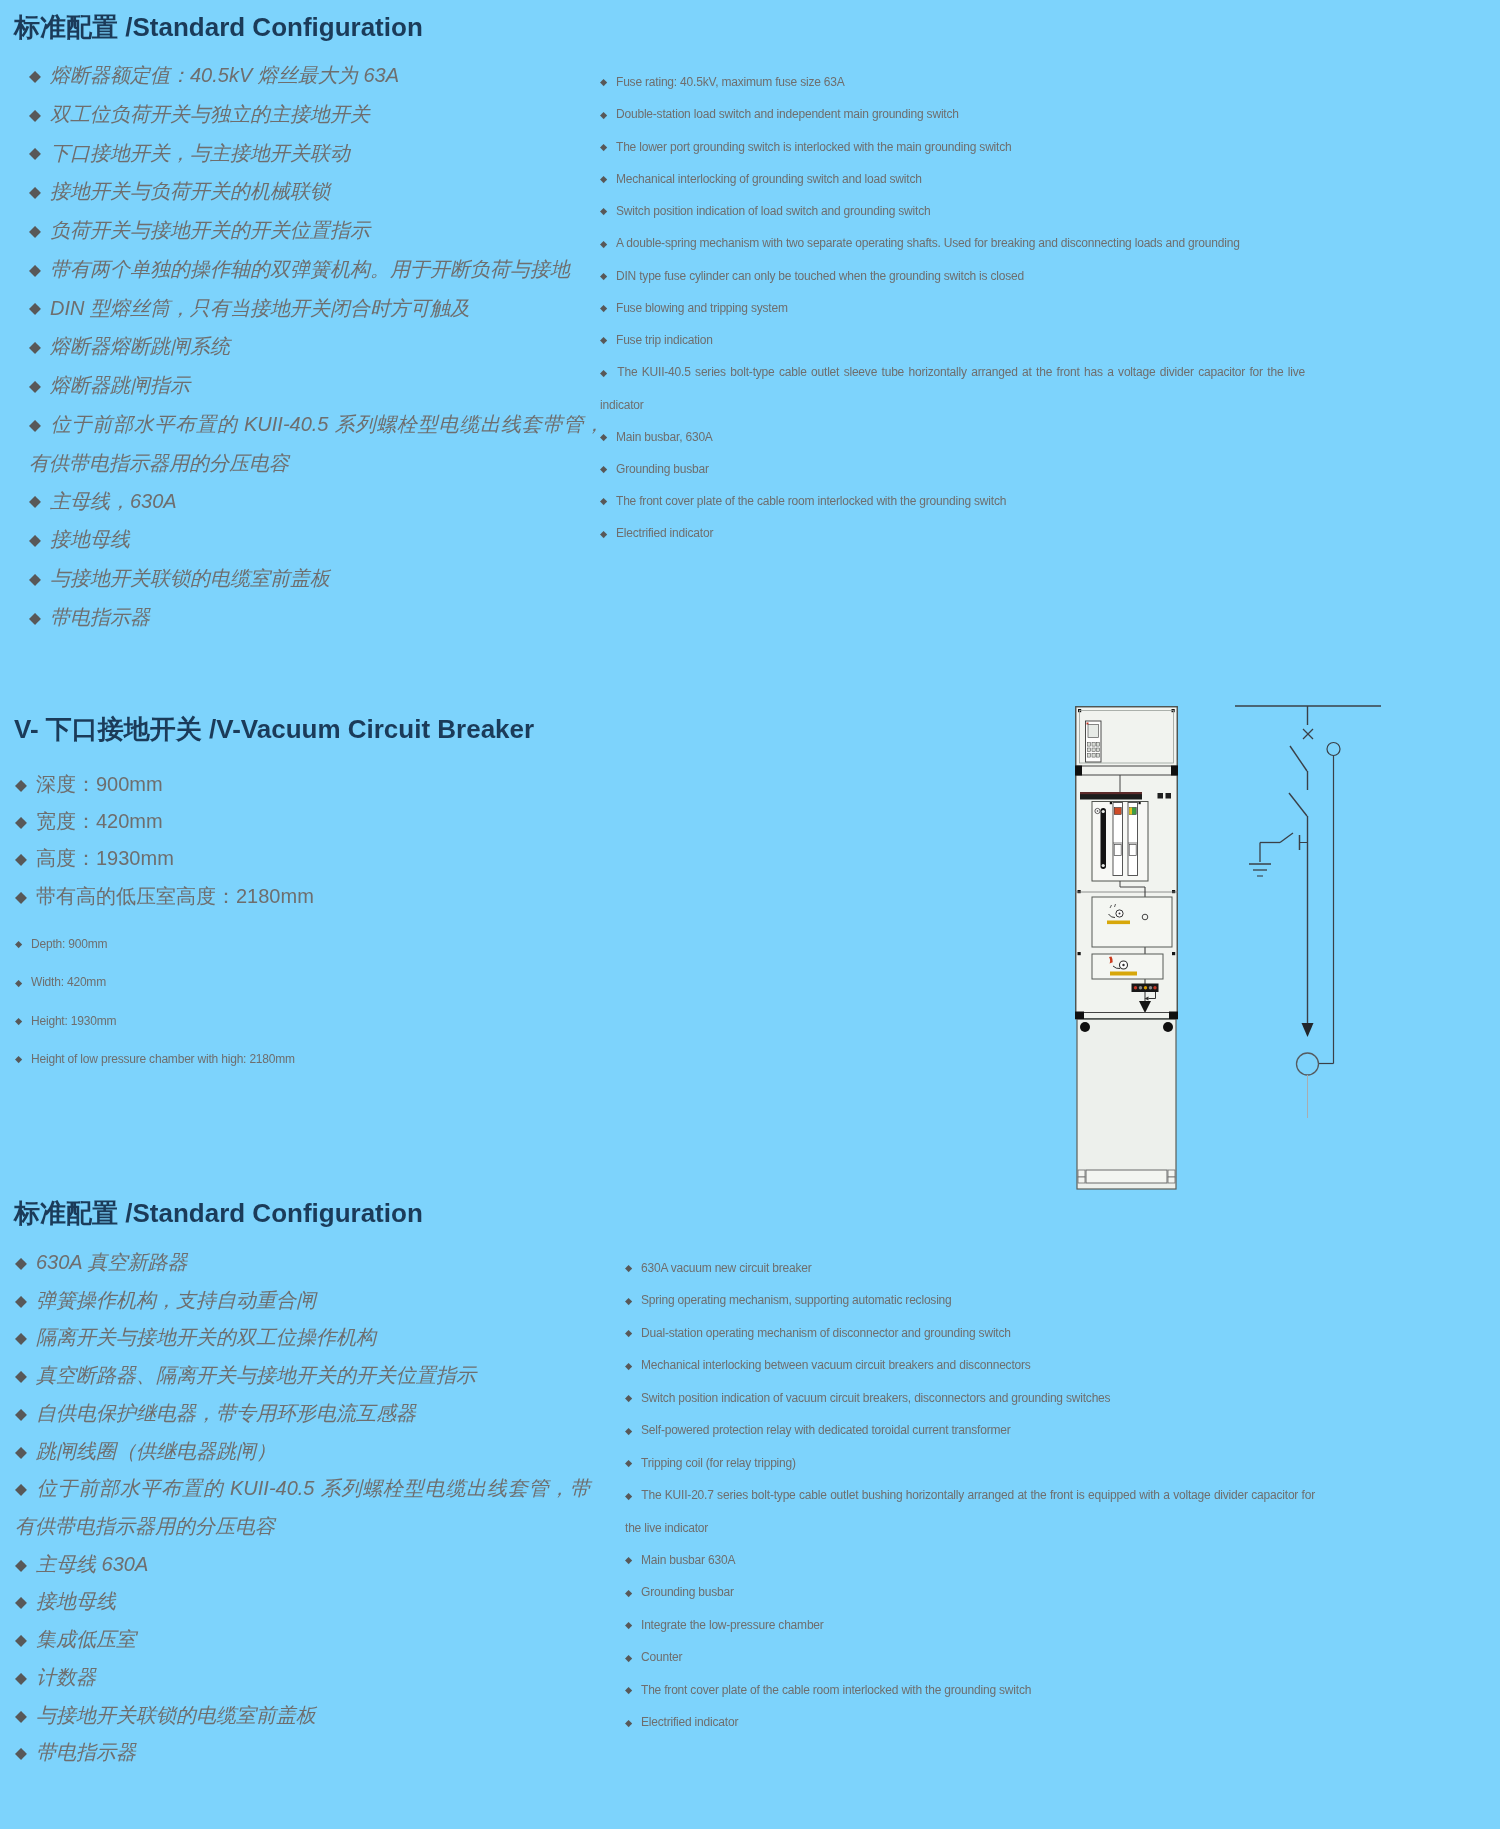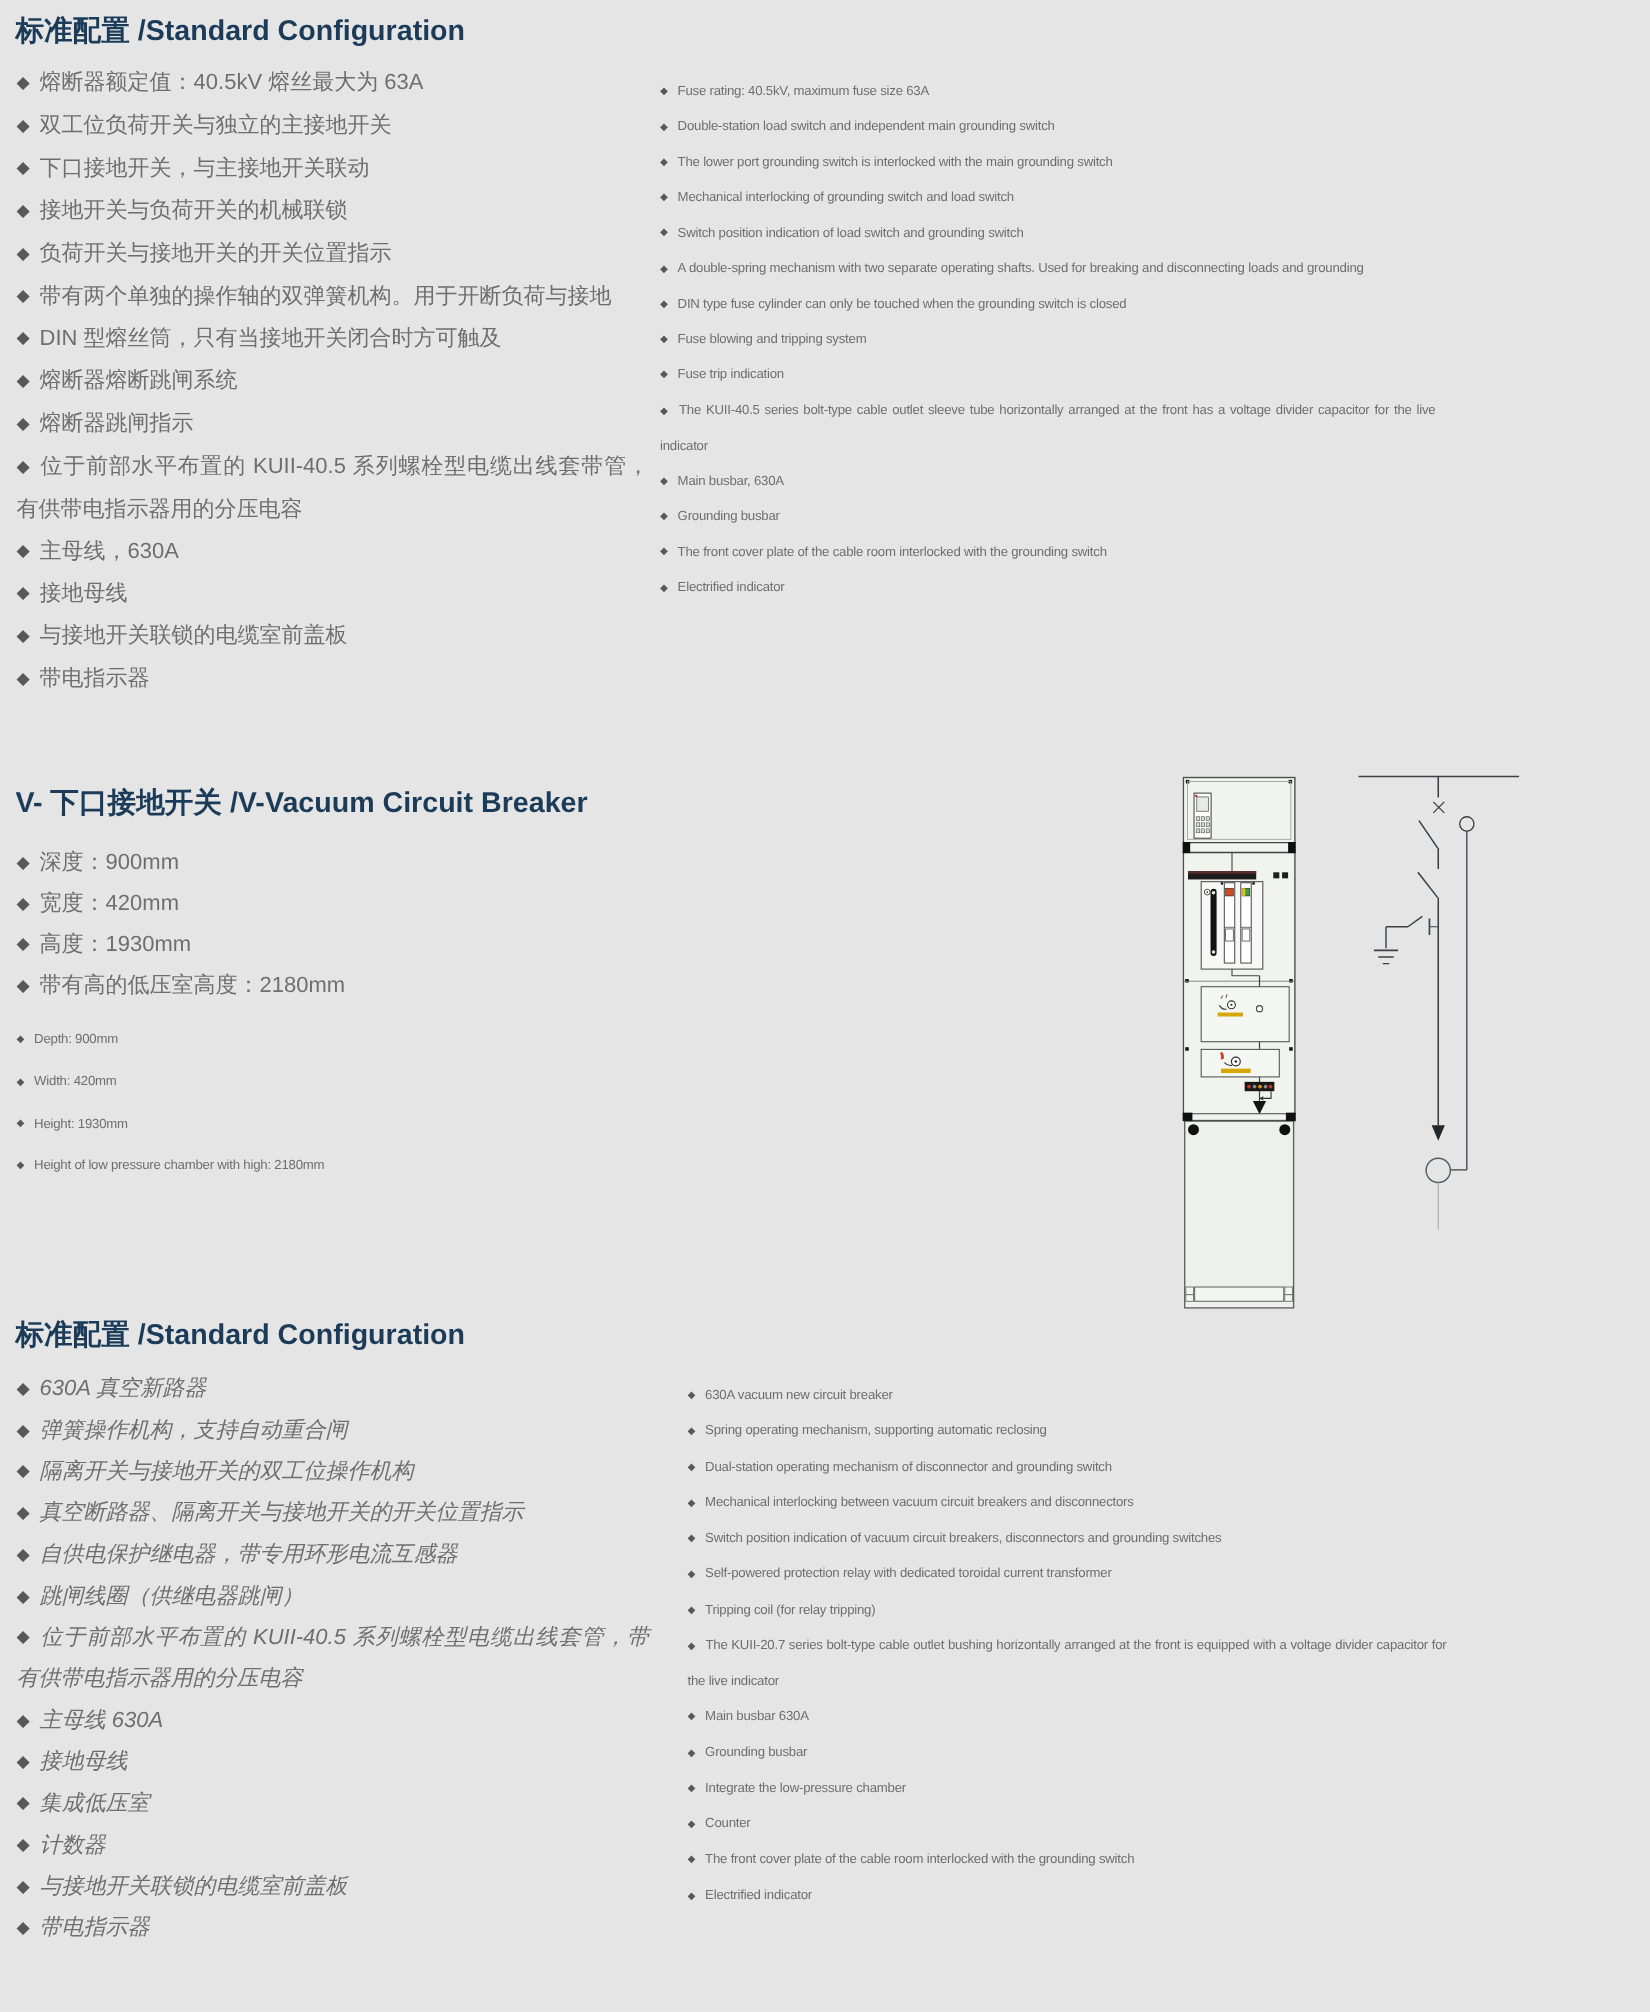--- a/index.html
+++ b/index.html
@@ -1,26 +1,26 @@
 <!DOCTYPE html>
 <html><head>
 <meta charset="utf-8">
 <style>
   html,body{margin:0;padding:0;background:#ffffff;}
-  #page{position:relative;width:1500px;height:1829px;background:#e5e5e5;overflow:hidden;
+  #page{position:relative;width:1500px;height:1829px;background:#7dd3fc;overflow:hidden;
         font-family:"Liberation Sans","DejaVu Sans",sans-serif;}
   .abs{position:absolute;}
   h1.sec-title{margin:0;font-size:26px;font-weight:700;color:#1b3b59;letter-spacing:0;
         font-family:"Liberation Sans","DejaVu Sans",sans-serif;}
   ul.bullets{margin:0;padding:0;list-style:none;color:#6e6e6e;}
   ul.bullets li{position:relative;}
   .diamond{color:#585858;font-size:0.78em;margin-right:9px;vertical-align:0.08em;}
   .col-zh{font-size:20px;line-height:38px;text-align:justify;}
   .col-en{font-size:12px;line-height:32px;text-align:justify;letter-spacing:-0.2px;}
-  .s1-zh{left:15px;top:56px;width:575px;}
+  .s1-zh{left:29px;top:56px;width:575px;font-style:italic;}
   .s1-en{left:600px;top:66px;width:705px;}
   .t1{left:14px;top:10px;}
   .t2{left:14px;top:712px;}
   .t3{left:14px;top:1196px;}
   .s2-zh{left:15px;top:766px;width:600px;line-height:37px;}
   .s2-en{left:15px;top:925px;width:600px;line-height:38px;}
   .s3-zh{left:15px;top:1244px;width:575px;line-height:37.5px;font-style:italic;}
   .s3-en{left:625px;top:1252px;width:690px;line-height:32.2px;}
   svg{display:block;}
 </style>

